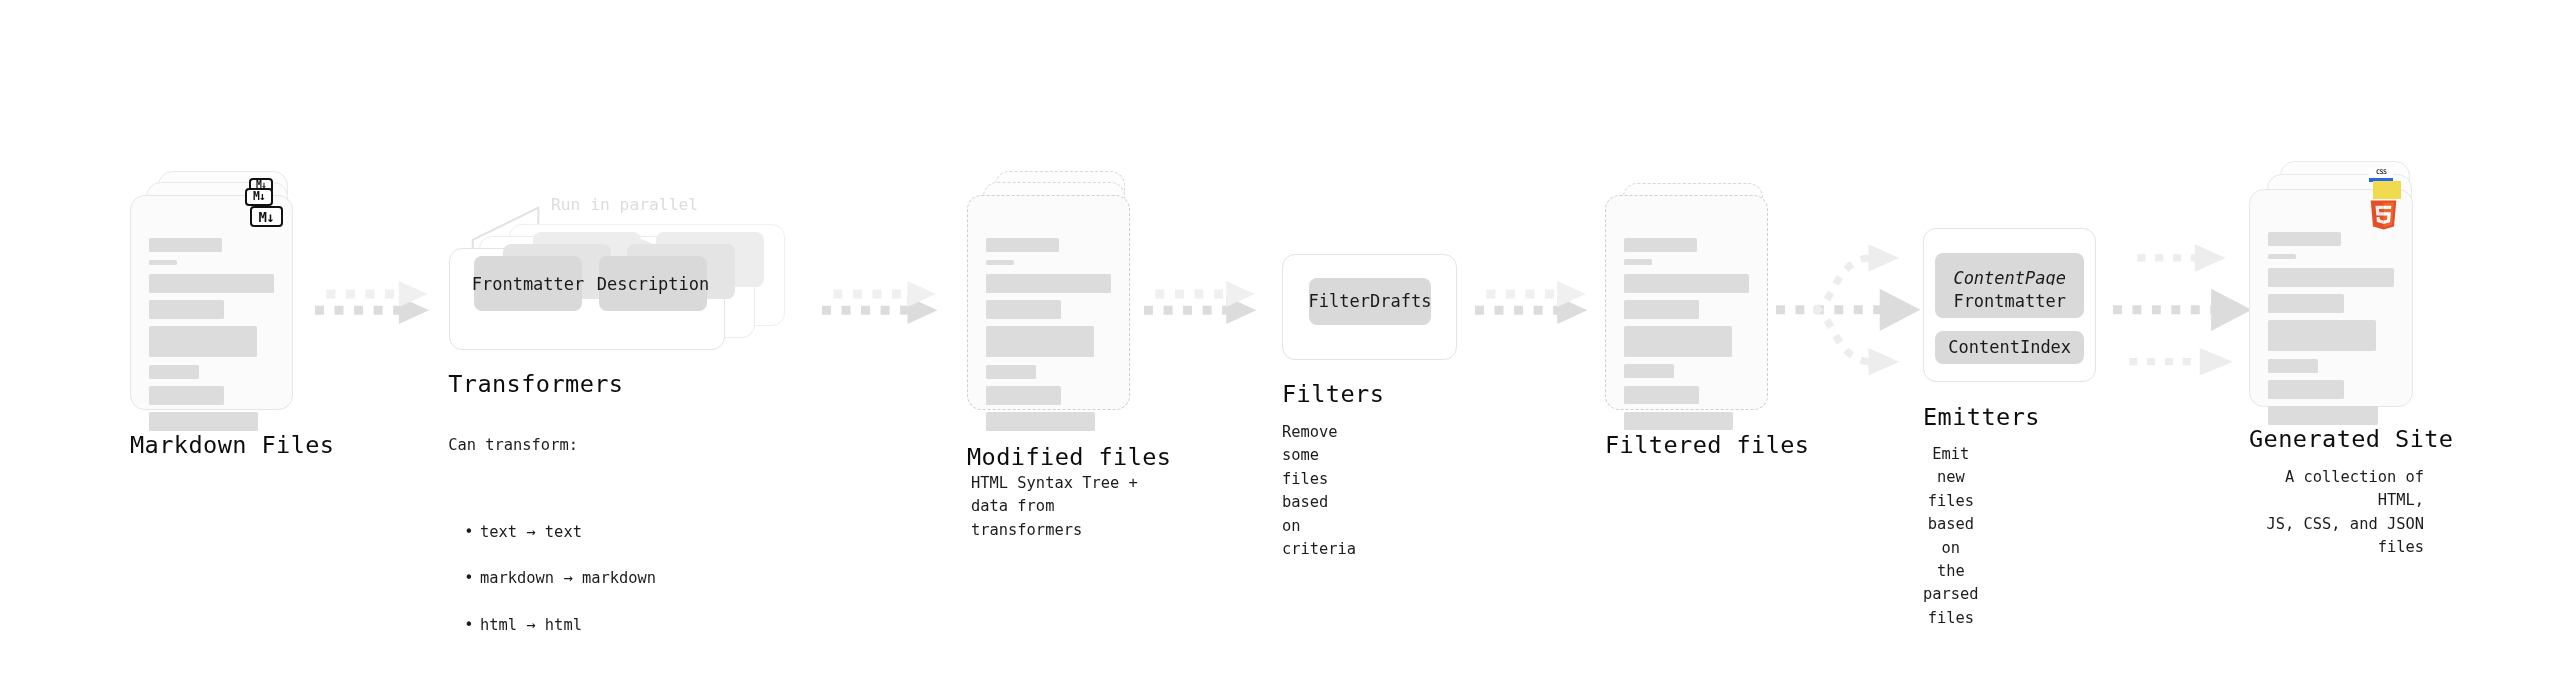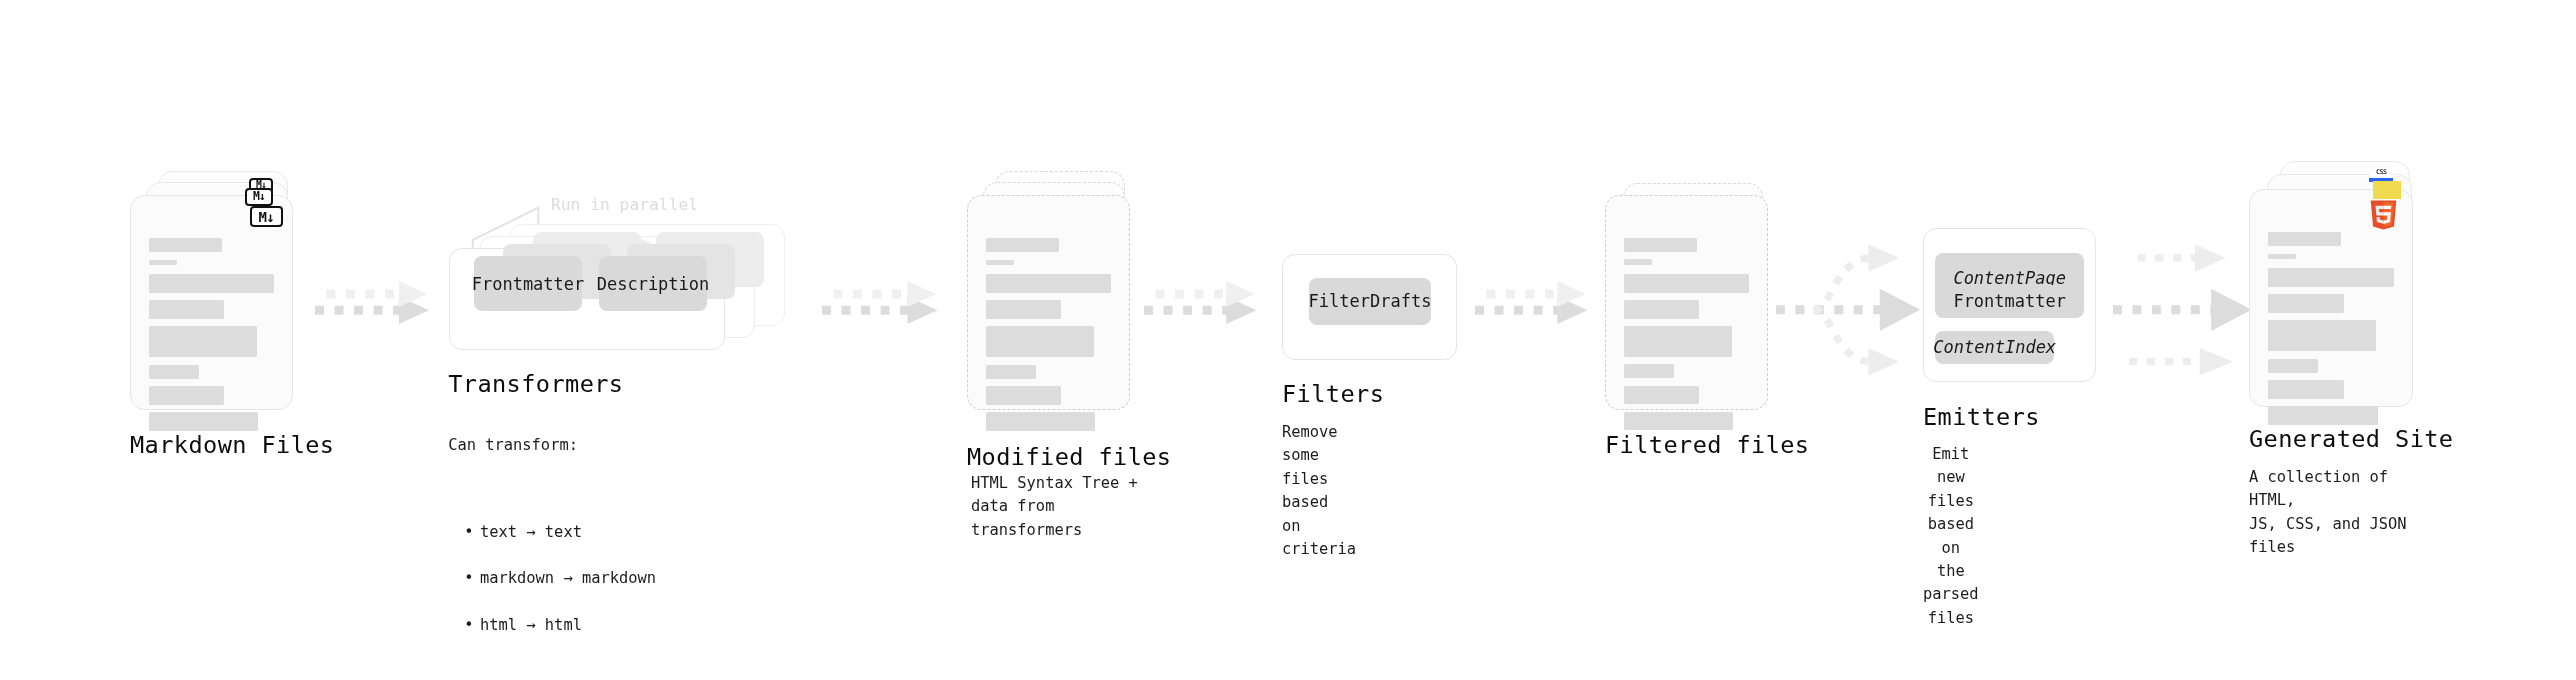--- a/index.html
+++ b/index.html
@@ -274,21 +274,21 @@
     <polygon points="114,10 152,27 114,44" fill="#ededed"></polygon>
 
     <path d="M 46,91 C 70,91 72,155 118,155" fill="none" stroke="#ededed" stroke-width="9" stroke-dasharray="10 12" stroke-linecap="butt"></path>
     <polygon points="114,138 152,155 114,172" fill="#ededed"></polygon>
   </svg>
 
   <div class="node" style="left:1923px; top:228px;">
     <div class="groupbox" style="left:0px; top:0px; width:173px; height:154px;"></div>
     <div class="pill" style="left:12.2px; top:25px; width:149px; height:49px;font-style:italic;">ContentPage</div>
     <div class="pill" style="left:12.2px; top:57px; width:149px; height:32.5px;">Frontmatter</div>
-    <div class="pill" style="left:12.2px; top:103px; width:119px; height:32.5px;font-style:italic;">ContentIndex</div>
+    <div class="pill" style="left:12.2px; top:103px; width:149px; height:32.5px;">ContentIndex</div>
     <div class="title" style="left:0px; top:175px;">Emitters</div>
     <div class="desc" style="left:0px; top:215px;text-align:center;">Emit new files based on
 the parsed files</div>
   </div>
 
   <svg class="svg-layer" style="left:2113px; top:236px;" width="150" height="146" viewBox="0 0 185 180">
     <line x1="30" y1="27" x2="106" y2="27" stroke="#ededed" stroke-width="9" stroke-dasharray="10 12" stroke-linecap="butt"></line>
     <polygon points="101,10 139,27 101,44" fill="#ededed"></polygon>
 
     <line x1="0" y1="91" x2="128" y2="91" stroke="#dcdcdc" stroke-width="11" stroke-dasharray="11 13" stroke-linecap="butt"></line>
@@ -320,18 +320,18 @@
           <div class="bar" style="width:100%; height:18.7px; margin-top:9px;"></div>
           <div class="bar" style="width:60%;  height:18.7px;"></div>
           <div class="bar" style="width:86%;  height:31px;"></div>
           <div class="bar" style="width:40%;  height:14px;"></div>
           <div class="bar" style="width:60%;  height:18.7px;"></div>
           <div class="bar" style="width:87%;  height:18.7px;"></div>
         </div>
       </div>
     </div>
     <div class="title" style="left:0px; top:264px;">Generated Site</div>
-    <div class="desc" style="left:0px; top:305px;">A collection of HTML,
+    <div class="desc" style="left:0px; top:305px;text-align:right;">A collection of HTML,
 JS, CSS, and JSON files</div>
   </div>
 
 </div>
 
 
 </body></html>

